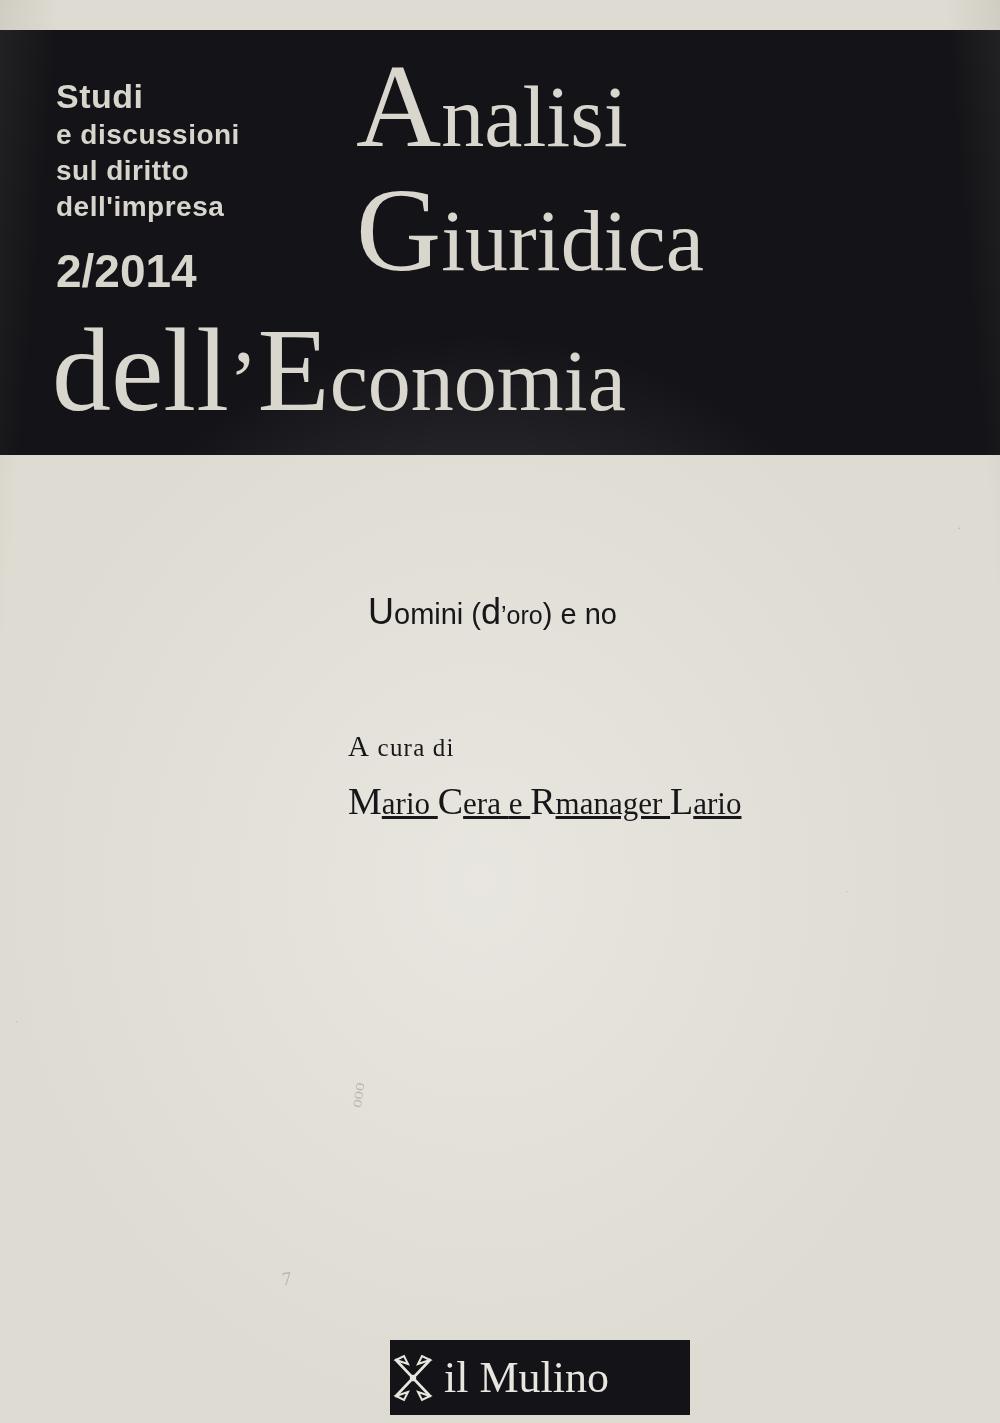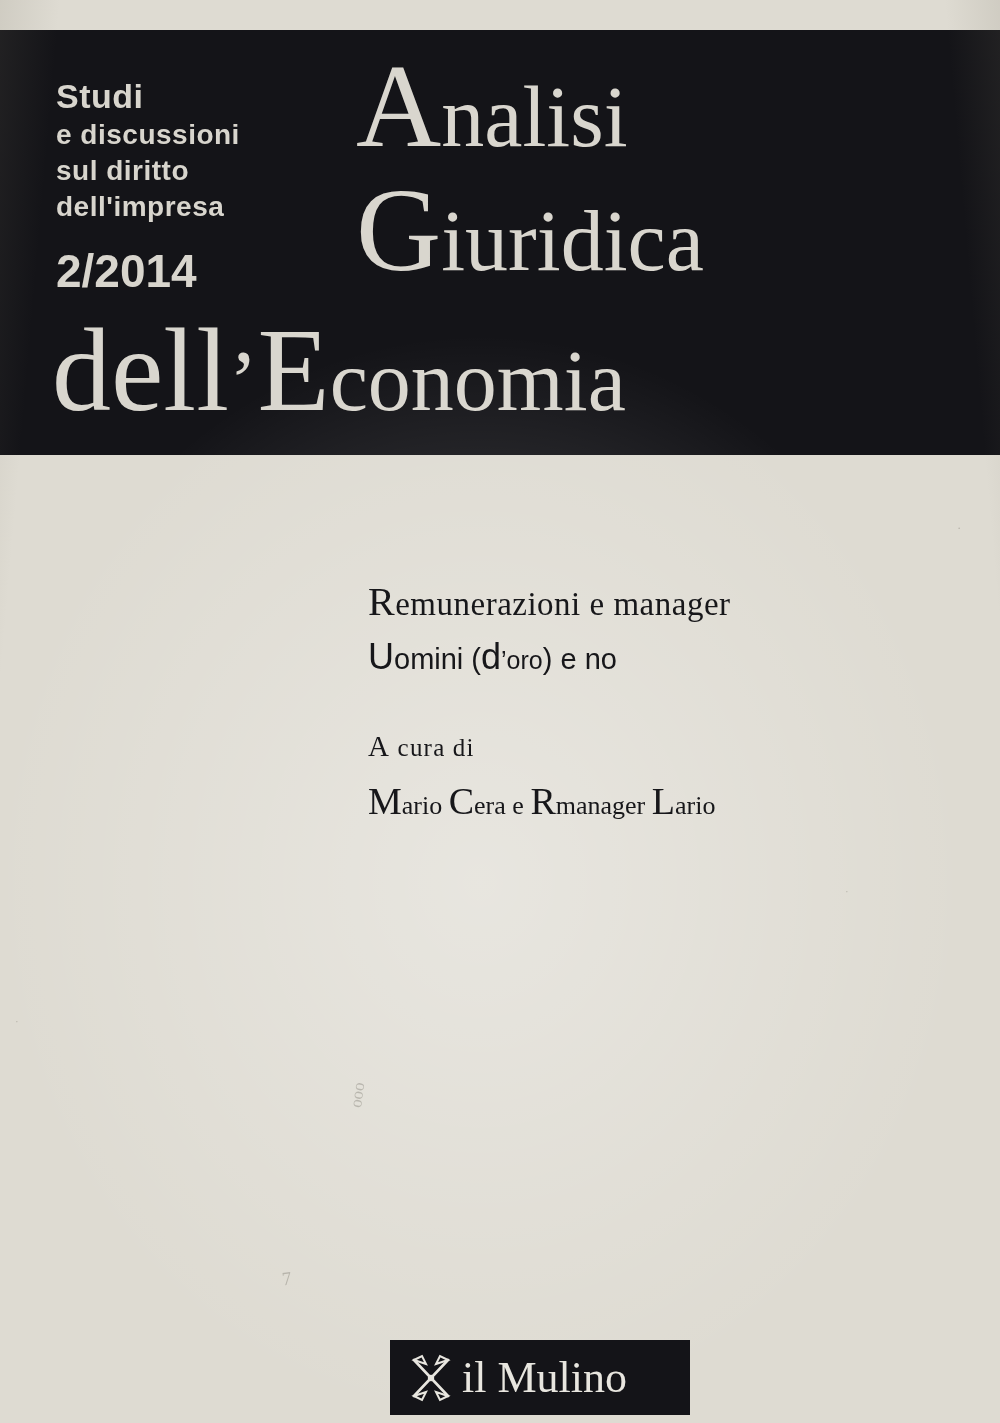--- a/index.html
+++ b/index.html
@@ -127,50 +127,49 @@
     line-height: 1.1;
     white-space: nowrap;
   }
   .article-subtitle .cap { font-size: 36px; }
   .article-subtitle .sc { font-size: 29px; }
   .article-subtitle .tiny { font-size: 25px; }
 
   
   .editors {
     position: absolute;
-    left: 368px;
+    left: 348px;
     top: 730px;
     width: 600px;
     color: #17171a;
   }
   .acuradi {
     font-family: "Liberation Serif", serif;
     font-size: 25px;
     letter-spacing: 1.2px;
   }
   .acuradi .cap { font-size: 29px; }
   .editor-names {
     margin-top: 16px;
     font-family: "Liberation Serif", serif;
     white-space: nowrap;
   }
   .editor-names .cap { font-size: 38px; }
-  .editor-names .sc { font-size: 26px; }
+  .editor-names .sc { font-size: 31px; text-decoration: underline; }
 
   
   .publisher {
     position: absolute;
     left: 390px;
     top: 1340px;
     width: 300px;
     height: 75px;
     background: #141418;
     display: flex;
     align-items: center;
-    padding-left: 18px;
     box-sizing: border-box;
   }
   .windmill {
     position: relative;
     width: 46px;
     height: 52px;
     flex: 0 0 auto;
     margin-right: 8px;
   }
   .pub-name {
@@ -224,23 +223,20 @@
       <div class="title-line3">
         <span class="cap">dell</span><span class="small">’</span><span class="cap">E</span><span class="small">conomia</span>
       </div>
 
     </div>
   </div>
 
   <div class="paper-shade"></div>
 
   <div class="article">
-    <div class="article-title">
-      <span class="cap">R</span><span class="sc">emunerazioni e manager</span>
-    </div>
     <div class="article-subtitle">
       <span class="cap">U</span><span class="sc">omini (</span><span class="cap">d</span><span class="tiny">’oro</span><span class="sc">) e no</span>
     </div>
   </div>
 
   <div class="editors">
     <div class="acuradi">
       <span class="cap">A</span><span> cura di</span>
     </div>
     <div class="editor-names">

